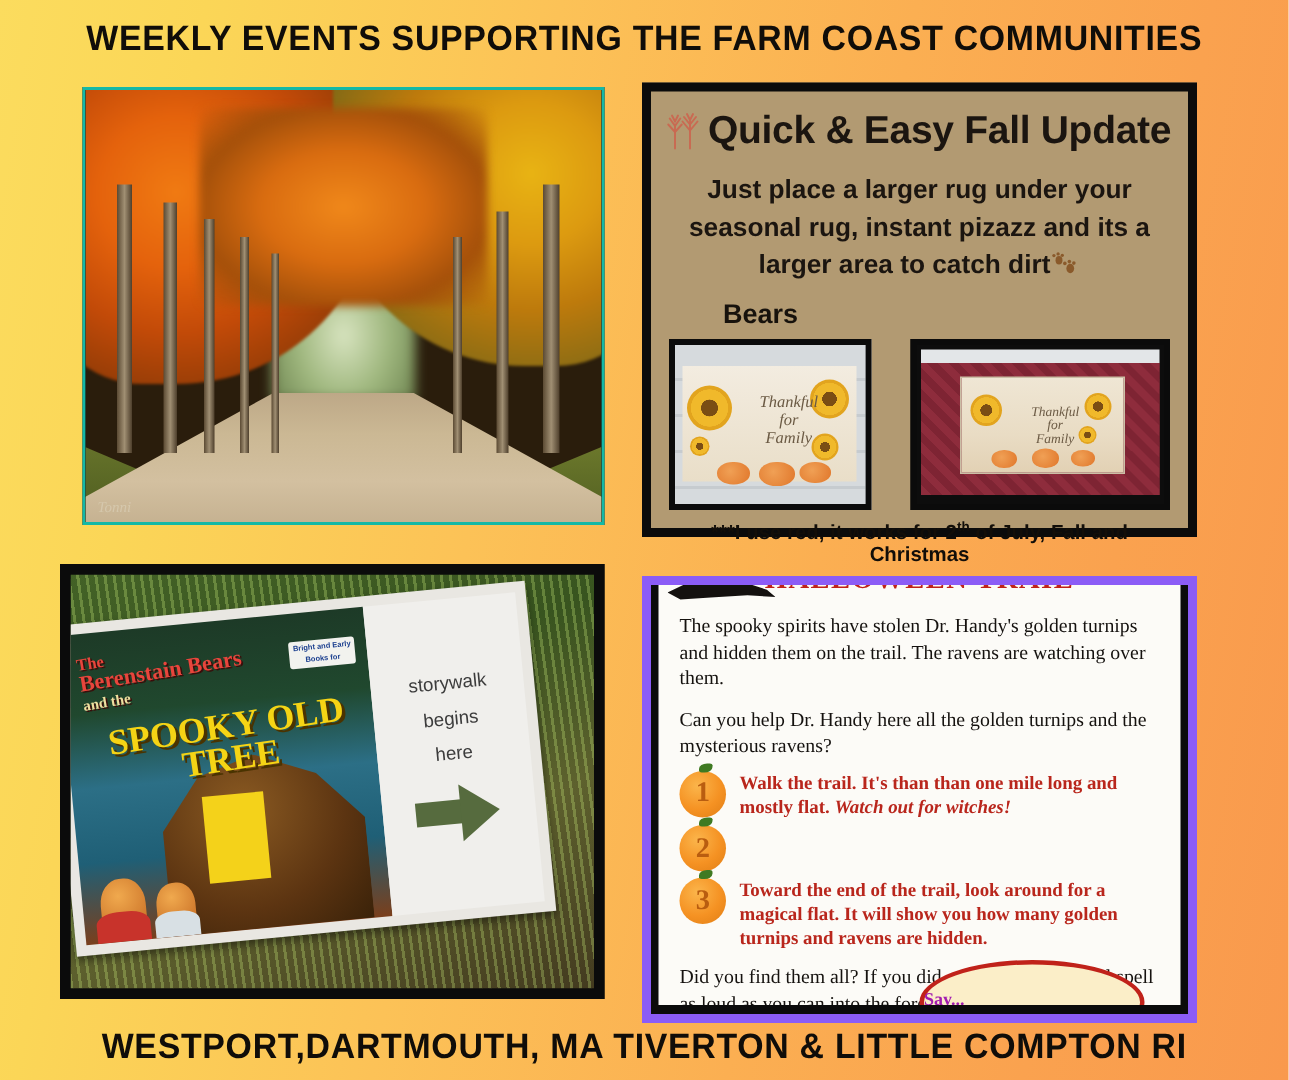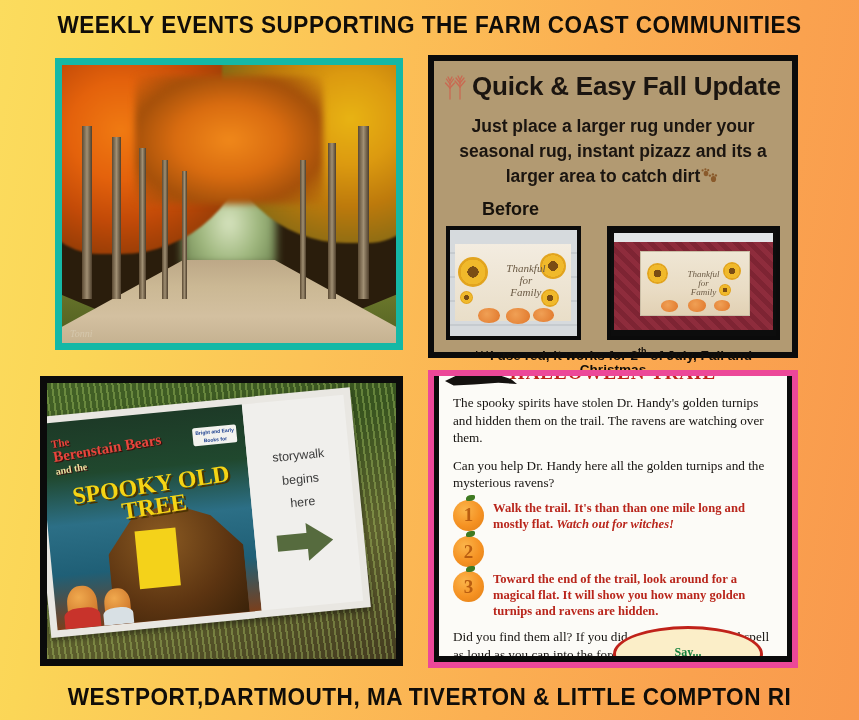--- a/index.html
+++ b/index.html
@@ -28,21 +28,21 @@
   }
   #headline { top: 12px; }
   #footer   { top: 684px; }
 
   
   .panel { position: absolute; }
 
   
   #photo-autumn {
     left: 55px; top: 58px; width: 348px; height: 292px;
-    border: 7px solid #14b8a6;
+    border: 2px solid #14b8a6;
     background: #111;
     overflow: hidden;
   }
   .road-scene { position: absolute; inset: 0; overflow: hidden; background:#2a1d0c; }
   .road-sky {
     position:absolute; left:36%; top:34%; width:28%; height:38%;
     background: radial-gradient(ellipse at 50% 60%, #d8e4c0 0%, #9fb77e 45%, #5c7240 100%);
     filter: blur(4px);
   }
   .canopy-l {
@@ -204,22 +204,22 @@
   .sw-arrow {
     margin-top:6px; width:58px; height:40px; position:relative;
   }
   .sw-arrow .shaft { position:absolute; left:0; top:12px; width:34px; height:16px; background:#566b3e; }
   .sw-arrow .head  { position:absolute; left:30px; top:2px; width:0; height:0;
                      border-top:19px solid transparent; border-bottom:19px solid transparent;
                      border-left:26px solid #566b3e; }
 
   
   #card-trail {
-    left: 428px; top: 370px; width: 370px; height: 298px;
-    border: 6px solid #ec4899;
+    left: 428px; top: 384px; width: 370px; height: 298px;
+    border: 6px solid #8b5cf6;
     background:#0b0b0b; overflow:hidden;
   }
   .trail-sheet {
     position:absolute; left:5px; right:5px; top:-16px; bottom:6px;
     background:#fcfbf7; overflow:hidden;
     padding: 0 14px;
     font-family:"Liberation Serif", serif;
   }
   .trail-head {
     text-align:center; color:#c0221a; font-weight:800;
@@ -250,22 +250,22 @@
   }
   .step-text { font-size:12.6px; line-height:1.26; font-weight:700; padding-top:1px; }
   .step-1 .step-text, .step-3 .step-text { color:#b9261c; }
   .step-2 .step-text { color:#a3921c; }
   .step-text i { font-style:italic; }
   .trail-close { font-size:13.2px; color:#15120f; line-height:1.33; margin-top:8px; }
   .spell-oval {
     position:absolute; right:24px; bottom:-26px;
     width:150px; height:56px; border-radius:50%;
     background:#fbeec8; border:3px solid #c0221a;
-    text-align:center; padding-top:16px;
-    font-size:12px; font-weight:800; color:#15803d;
+    text-align:left; padding-top:16px;
+    font-size:12px; font-weight:800; color:#a21caf;
   }
 </style>
 </head>
 <body>
 
 <div class="banner-text" id="headline">WEEKLY EVENTS SUPPORTING THE FARM COAST COMMUNITIES</div>
 
 <div class="panel" id="photo-autumn">
   <div class="road-scene">
     <div class="road-sky"></div>
@@ -323,21 +323,21 @@
           <circle cx="8.2" cy="2.2" r="1.1"></circle>
           <ellipse cx="13.5" cy="11" rx="2.6" ry="3.1"></ellipse>
           <circle cx="9.9" cy="7.6" r="1.2"></circle>
             <circle cx="12.9" cy="6.4" r="1.2"></circle>
           <circle cx="15.9" cy="7.4" r="1.2"></circle>
         </g>
       </svg>
     </span>
   </div>
 
-  <div class="before-label">Before</div>
+  <div class="before-label">Bears</div>
 
   <div class="rug-row">
 
     <div class="rug-box rug-before">
       <div style="position:absolute;inset:0;background:repeating-linear-gradient(to bottom,#d6dadd 0 22px,#c6cbcf 22px 24px);"></div>
       <div style="position:absolute;left:4%;top:14%;width:92%;height:72%;background:linear-gradient(to bottom,#f3ece0,#e9dec8);"></div>
       <div class="sun" style="left:6%;  top:26%; width:30px;height:30px;"></div>
       <div class="sun" style="right:8%; top:22%; width:26px;height:26px;"></div>
       <div class="sun" style="right:14%;top:56%; width:18px;height:18px;"></div>
       <div class="sun" style="left:8%;  top:58%; width:13px;height:13px;"></div>

